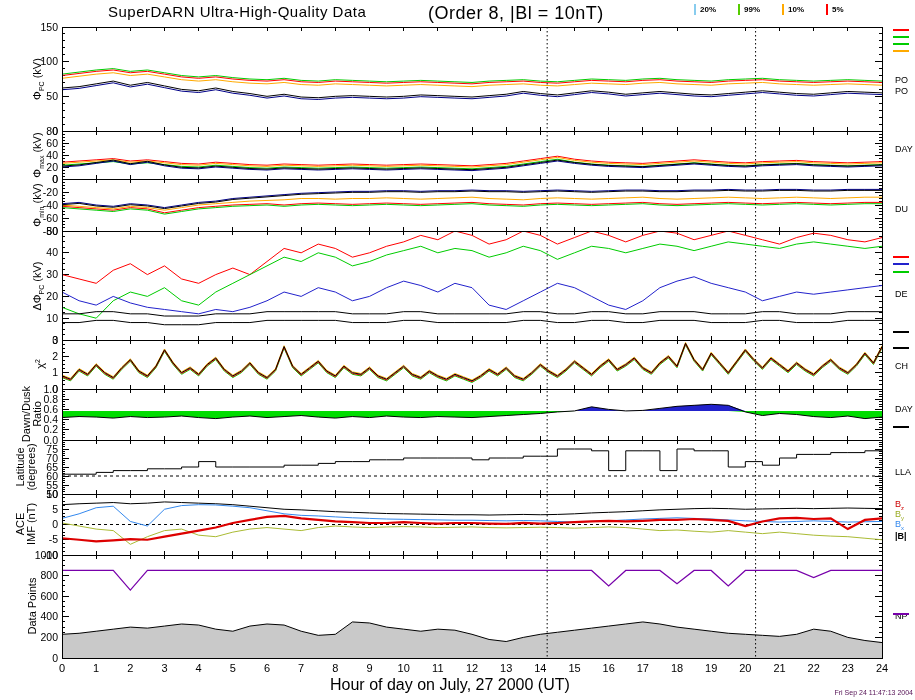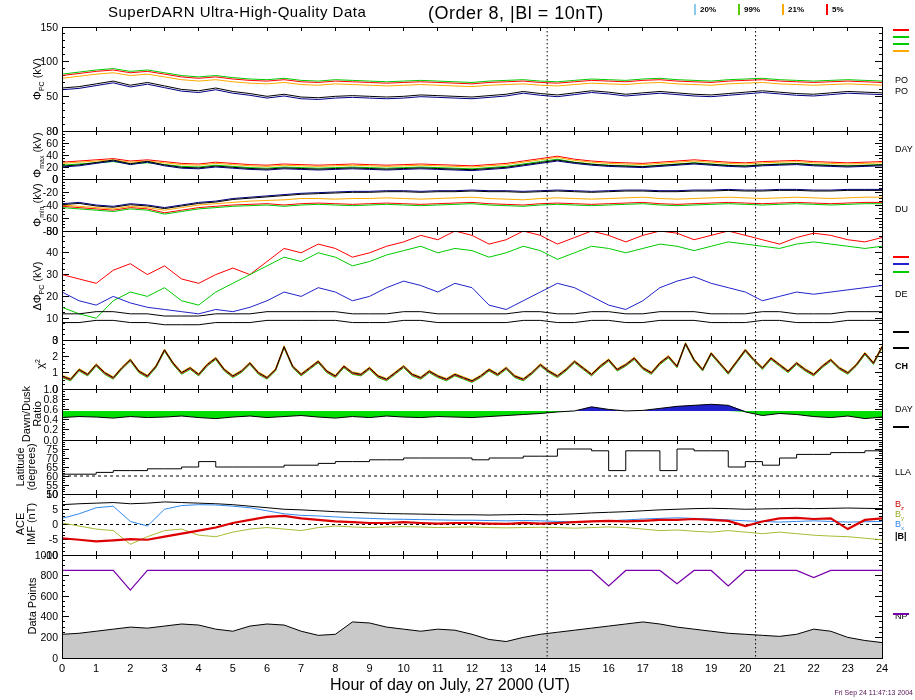--- a/index.html
+++ b/index.html
@@ -34,21 +34,21 @@
     <div class="lg">
         <span class="lg-bar" style="background: rgb(136, 204, 238);"></span>
         <span class="lg-txt">20%</span>
       </div>
     <div class="lg">
         <span class="lg-bar" style="background: rgb(85, 204, 0);"></span>
         <span class="lg-txt">99%</span>
       </div>
     <div class="lg">
         <span class="lg-bar" style="background: rgb(255, 170, 0);"></span>
-        <span class="lg-txt">21%</span>
+        <span class="lg-txt">10%</span>
       </div>
     <div class="lg">
         <span class="lg-bar" style="background: rgb(255, 0, 0);"></span>
         <span class="lg-txt">5%</span>
       </div>
   </div>
 
   <svg id="plot" width="915" height="700">
       <g>
         <clipPath id="clip0">
@@ -1135,21 +1135,21 @@
   <div class="ylabel" style="top:606px;left:32px">
       <span class="l">Data Points</span>
     </div>
 
   <div id="rlabels">
       <div class="rlabel" style="top: 76px; color: rgb(0, 0, 0);"><span>PO</span></div>
       <div class="rlabel" style="top: 87px; color: rgb(0, 0, 0);"><span>PO</span></div>
       <div class="rlabel" style="top: 145px; color: rgb(0, 0, 0);"><span>DAY</span></div>
       <div class="rlabel" style="top: 205px; color: rgb(0, 0, 0);"><span>DU</span></div>
       <div class="rlabel" style="top: 290px; color: rgb(0, 0, 0);"><span>DE</span></div>
-      <div class="rlabel" style="top: 362px; color: rgb(0, 0, 0); font-weight: bold;"><span>CH</span></div>
+      <div class="rlabel" style="top: 362px; color: rgb(0, 0, 0);"><span>CH</span></div>
       <div class="rlabel" style="top: 405px; color: rgb(0, 0, 0);"><span>DAY</span></div>
       <div class="rlabel" style="top: 468px; color: rgb(0, 0, 0);"><span>LLA</span></div>
       <div class="rlabel" style="top: 500px; color: rgb(204, 0, 0);"><span>B</span><sub>z</sub></div>
       <div class="rlabel" style="top: 510px; color: rgb(153, 170, 34);"><span>B</span><sub>y</sub></div>
       <div class="rlabel" style="top: 520px; color: rgb(51, 136, 238);"><span>B</span><sub>x</sub></div>
       <div class="rlabel" style="top: 532px; color: rgb(0, 0, 0); font-weight: bold;"><span>|B|</span></div>
       <div class="rlabel" style="top: 612px; color: rgb(0, 0, 0);"><span>NP</span></div>
     </div>
   <div id="rmarks">
       <div class="rmark" style="top: 29px; background: rgb(255, 0, 0);"></div>

